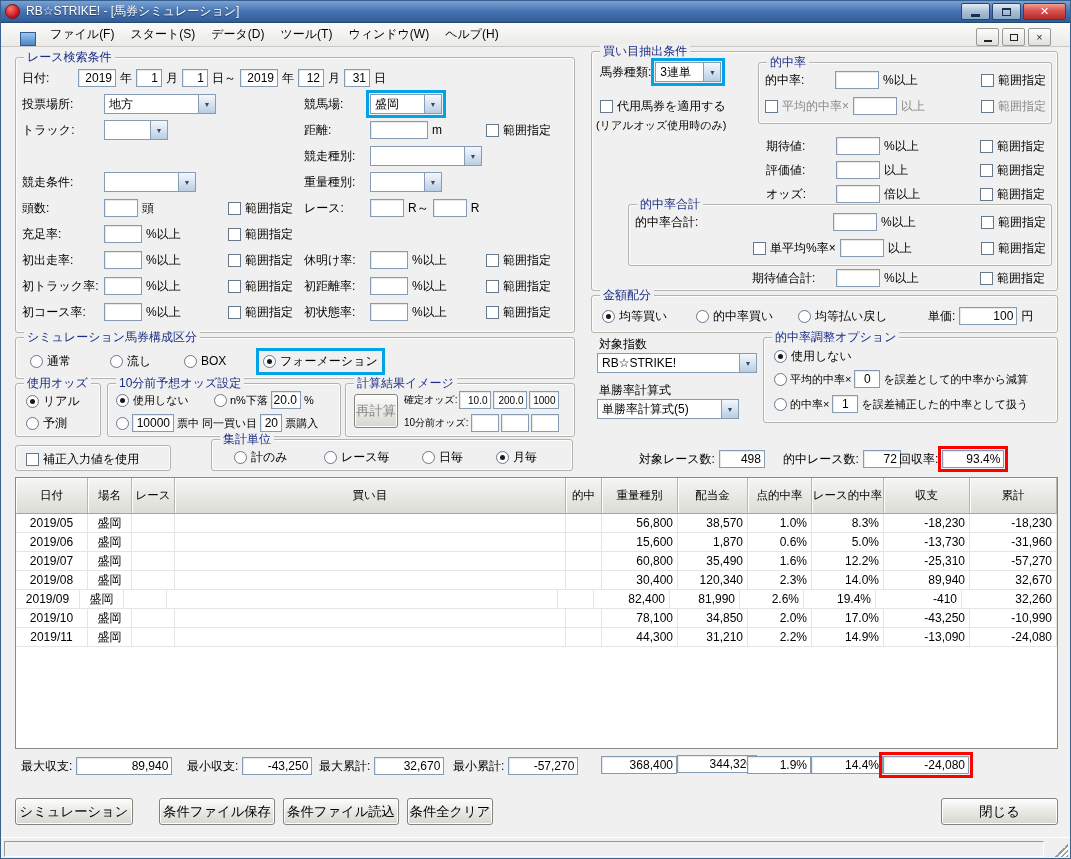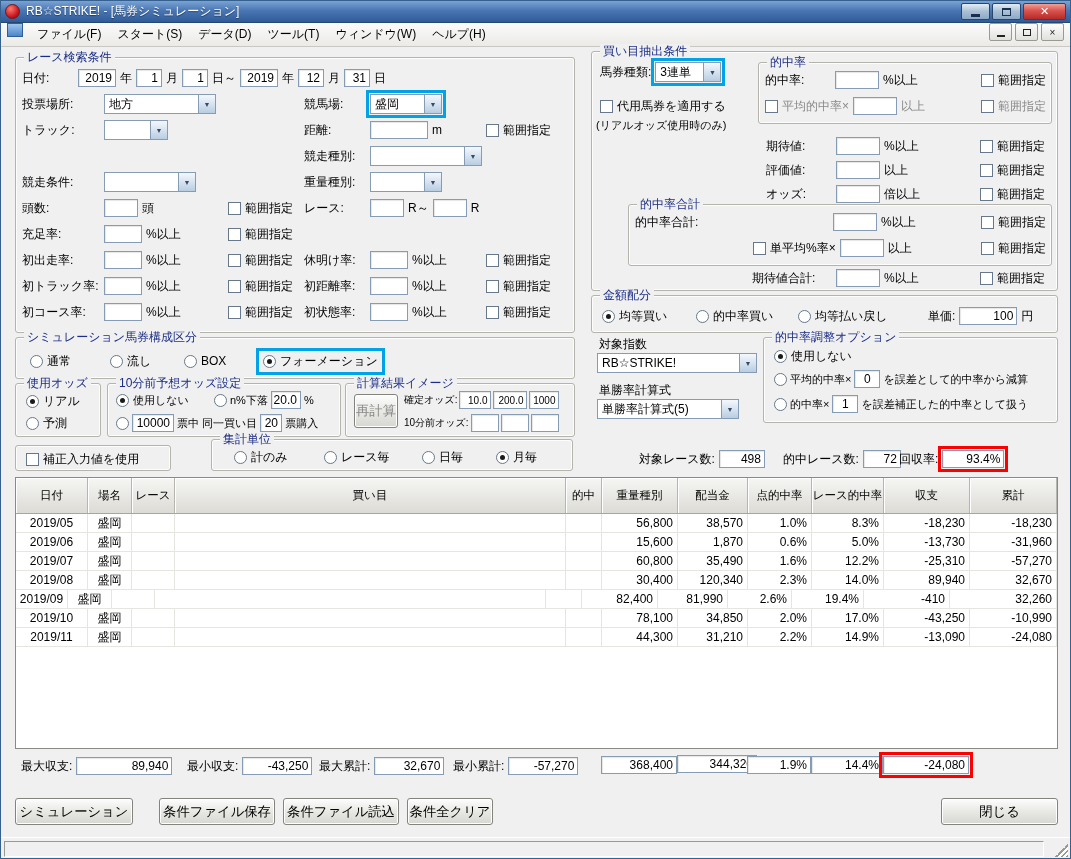--- a/index.html
+++ b/index.html
@@ -8,21 +8,21 @@
 
 .titlebar{position:absolute;left:0;top:0;width:100%;height:22px;background:linear-gradient(180deg,#7aa2d4 0%,#4a77b4 45%,#2f5c99 100%);display:flex;align-items:center;padding:0 4px;border-bottom:1px solid #24486f}
 .app-icon{width:15px;height:15px;border-radius:50%;background:radial-gradient(circle at 35% 30%,#ff7a6a,#c61320 65%,#8f0d16);border:1px solid #77150f;flex:none}
 .title-text{color:#fff;margin-left:6px;text-shadow:0 1px 1px rgba(0,0,0,.45)}
 .win-btns{margin-left:auto;display:flex;gap:2px}
 .win-btn{width:29px;height:17px;border:1px solid #27466b;border-radius:2px;background:linear-gradient(#e3ecf6,#aabfd6 50%,#8ea9c5);display:flex;align-items:center;justify-content:center}
 .win-btn.close{background:linear-gradient(#f0a092,#d9534f 45%,#b52b27);color:#fff;font-weight:bold;font-size:11px;width:43px}
 .glyph-min{width:9px;height:3px;background:#17304f;margin-top:7px}
 .glyph-max{width:9px;height:8px;border:1px solid #17304f;border-top-width:2px}
 
-.menubar{position:absolute;left:0;top:22px;width:100%;height:24px;background:linear-gradient(#fbfbfa,#ebeae7);border-bottom:1px solid #c9c8c4;display:flex;align-items:flex-start;padding:0 6px}
+.menubar{position:absolute;left:0;top:22px;width:100%;height:24px;background:linear-gradient(#fbfbfa,#ebeae7);border-bottom:1px solid #c9c8c4;display:flex;align-items:flex-end;padding:0 19px}
 .mdi-icon{width:16px;height:14px;background:linear-gradient(#9fc5ef,#4a86c8);border:1px solid #2f5e94;margin-right:6px;flex:none}
 .menu-item{padding:3px 8px}
 .mdi-btns{margin-left:auto;display:flex;gap:3px;align-items:center}
 .mdi-btn{width:23px;height:18px;border:1px solid #9a9a94;border-radius:2px;background:linear-gradient(#fdfdfd,#e0e0dc);display:flex;align-items:center;justify-content:center;font-size:10px;color:#222}
 .glyph-min2{width:8px;height:2px;background:#222;margin-top:8px}
 .glyph-res{width:8px;height:7px;border:1px solid #222}
 
 .grp{position:absolute;border:1px solid #b4b4ac;border-radius:3px;box-shadow:inset 0 0 0 1px #fdfdfb}
 .gt{position:absolute;top:-8px;left:8px;background:#f0f0f0;padding:0 3px;color:#1c2e85;line-height:15px;white-space:nowrap}
 
@@ -660,21 +660,21 @@
     <div class="tc" style="width:391px"></div>
     <div class="tc" style="width:36px"></div>
     <div class="tc n" style="width:76px">30,400</div>
     <div class="tc n" style="width:70px">120,340</div>
     <div class="tc n" style="width:64px">2.3%</div>
     <div class="tc n" style="width:72px">14.0%</div>
     <div class="tc n" style="width:86px">89,940</div>
     <div class="tc n" style="width:85px;flex:1">32,670</div>
   </div>
       <div class="trow">
-    <div class="tc c" style="width:52px">2019/09</div>
+    <div class="tc c" style="width:64px">2019/09</div>
     <div class="tc c" style="width:44px">盛岡</div>
     <div class="tc" style="width:43px"></div>
     <div class="tc" style="width:391px"></div>
     <div class="tc" style="width:36px"></div>
     <div class="tc n" style="width:76px">82,400</div>
     <div class="tc n" style="width:70px">81,990</div>
     <div class="tc n" style="width:64px">2.6%</div>
     <div class="tc n" style="width:72px">19.4%</div>
     <div class="tc n" style="width:86px">-410</div>
     <div class="tc n" style="width:85px;flex:1">32,260</div>

